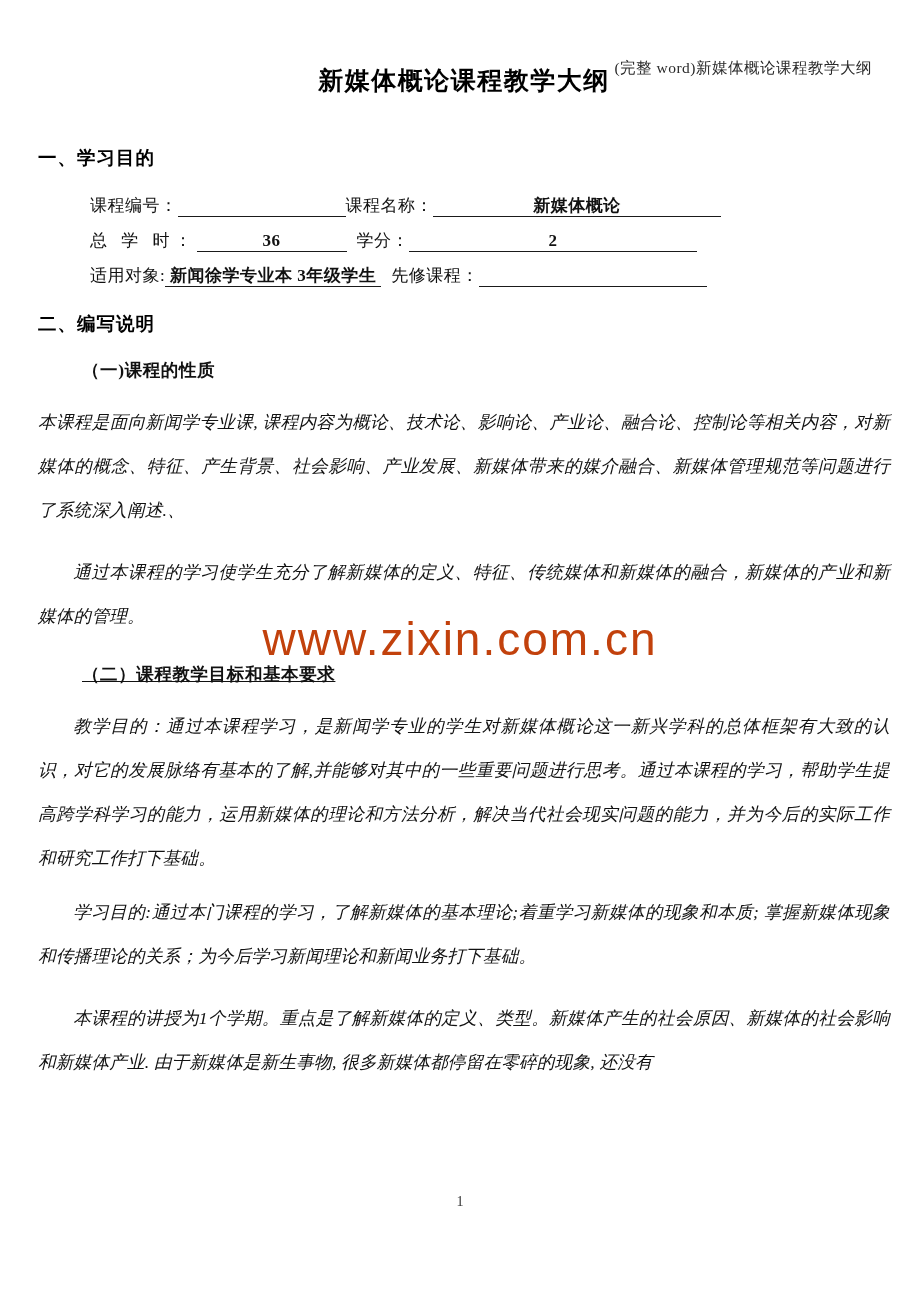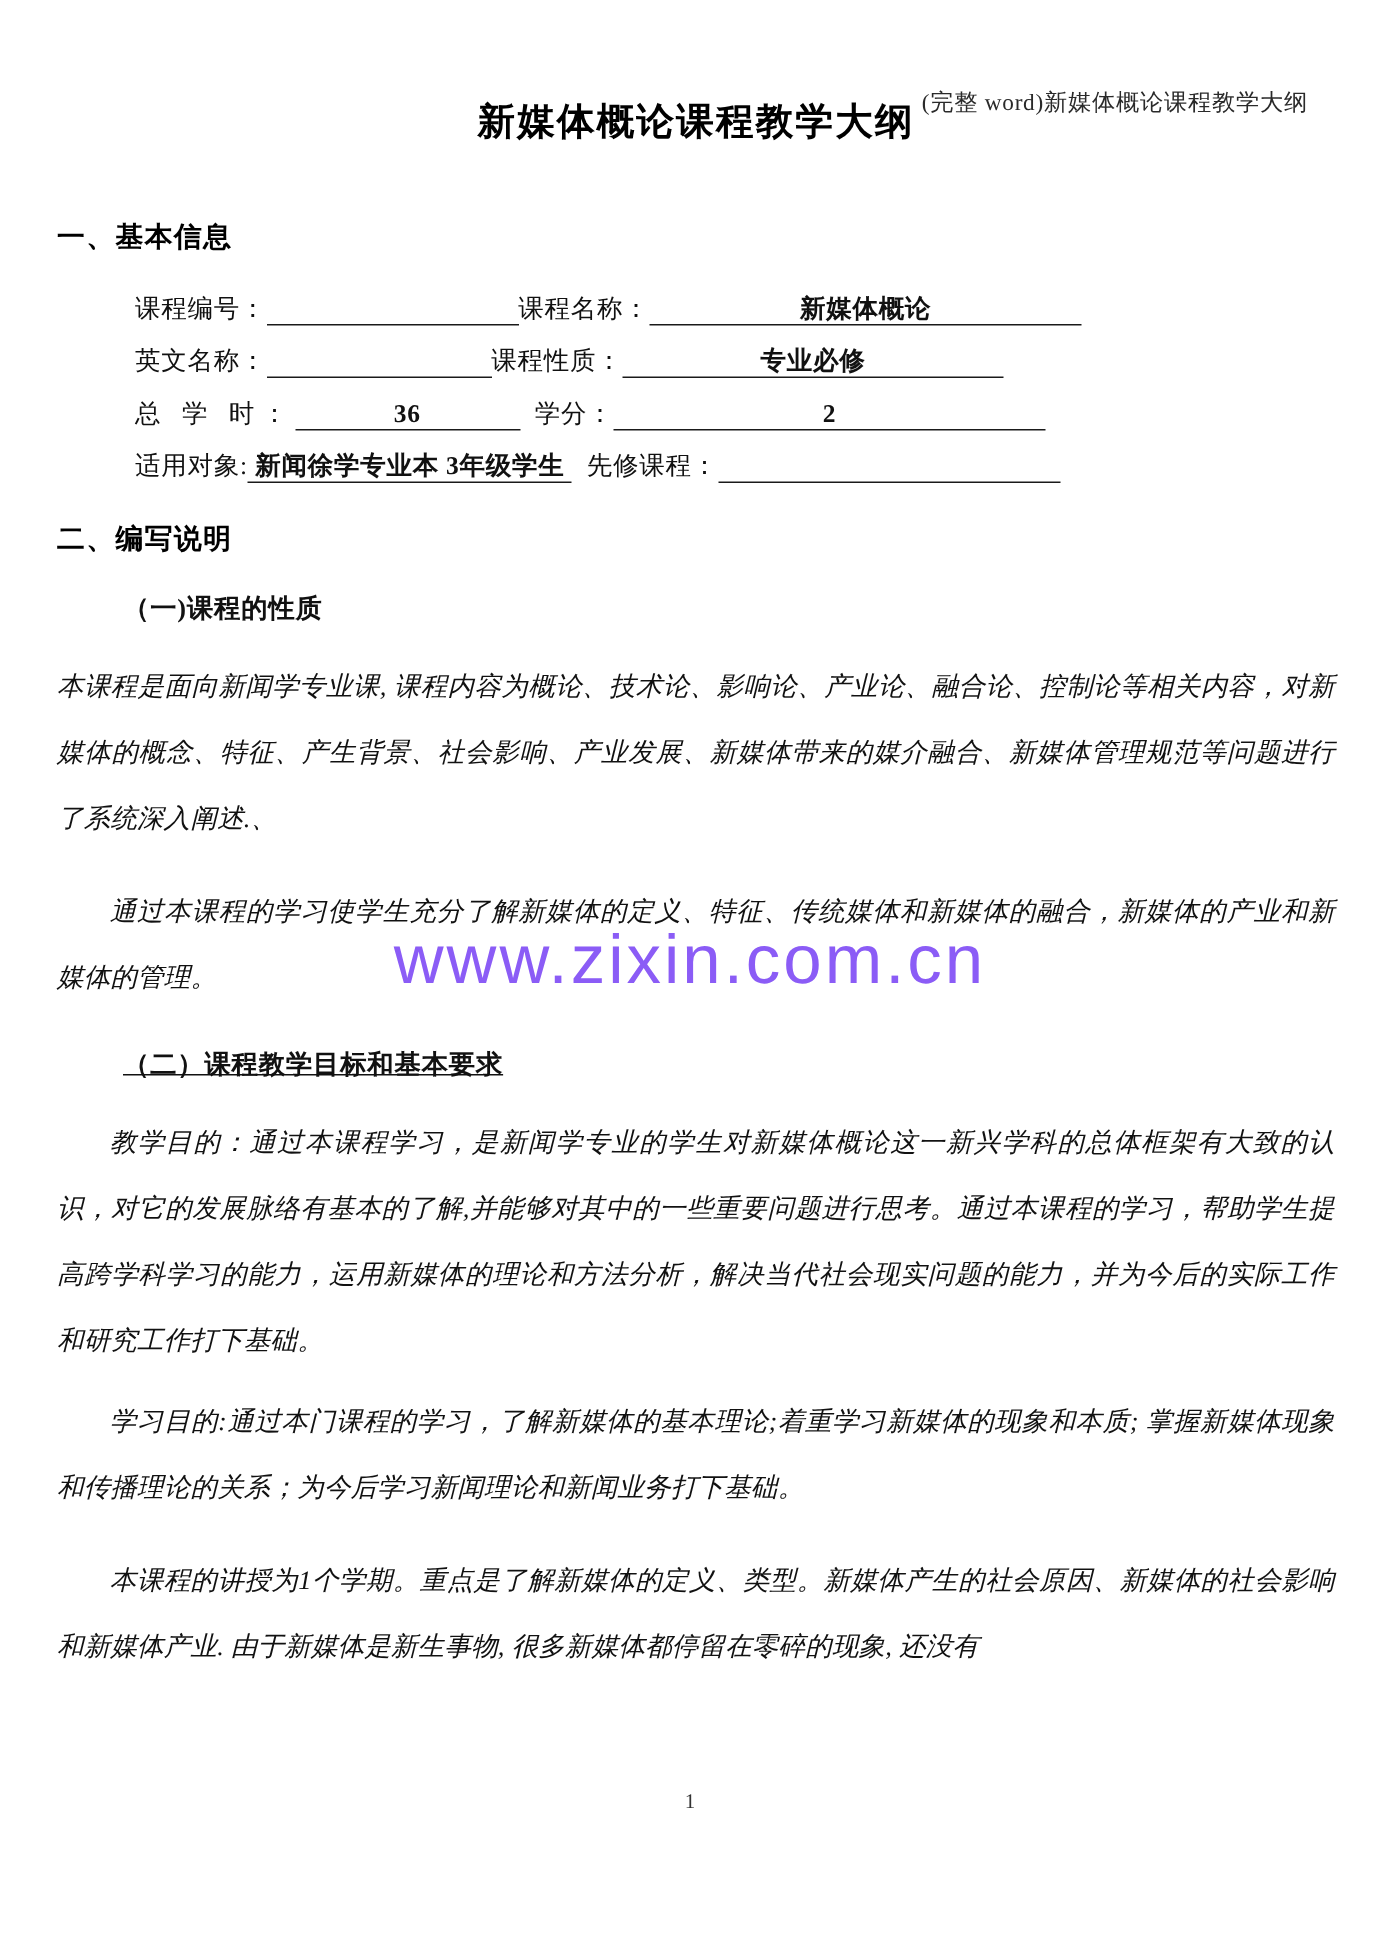--- a/index.html
+++ b/index.html
@@ -25,21 +25,21 @@
   
   .watermark {
     position: absolute;
     left: 0;
     right: 0;
     top: 612px;
     text-align: center;
     font-family: "Liberation Sans", sans-serif;
     font-size: 46px;
     letter-spacing: 2px;
-    color: #8b5cf6;
+    color: #c2410c;
     z-index: 0;
     user-select: none;
     pointer-events: none;
     white-space: nowrap;
   }
 
   
   .doc-header {
     position: absolute;
     top: 58px;
@@ -155,37 +155,31 @@
 <div class="page">
 
   <div class="watermark">www.zixin.com.cn</div>
 
   <div class="doc-header">(完整 word)新媒体概论课程教学大纲</div>
 
   <div class="content">
 
     <h1 class="doc-title">新媒体概论课程教学大纲</h1>
 
-    <h2 class="sec-heading one">一、基本信息</h2>
+    <h2 class="sec-heading one">一、学习目的</h2>
 
     <div class="info-block">
 
       <div class="info-row">
         <span class="field-label">课程编号：</span>
         <span class="blank-line w-mid"></span>
         <span class="field-label">课程名称：</span>
         <span class="blank-line w-xlong">新媒体概论</span>
       </div>
 
-      <div class="info-row">
-        <span class="field-label">英文名称：</span>
-        <span class="blank-line w-short"></span>
-        <span class="field-label">课程性质：</span>
-        <span class="blank-line w-long">专业必修</span>
-      </div>
 
       <div class="info-row">
         <span class="field-label wide-space">总 学 时：</span>
         <span class="blank-line w-short">36</span>
         <span class="gap-sm"></span>
         <span class="field-label">学分：</span>
         <span class="blank-line w-xlong">2</span>
       </div>
 
       <div class="info-row">

